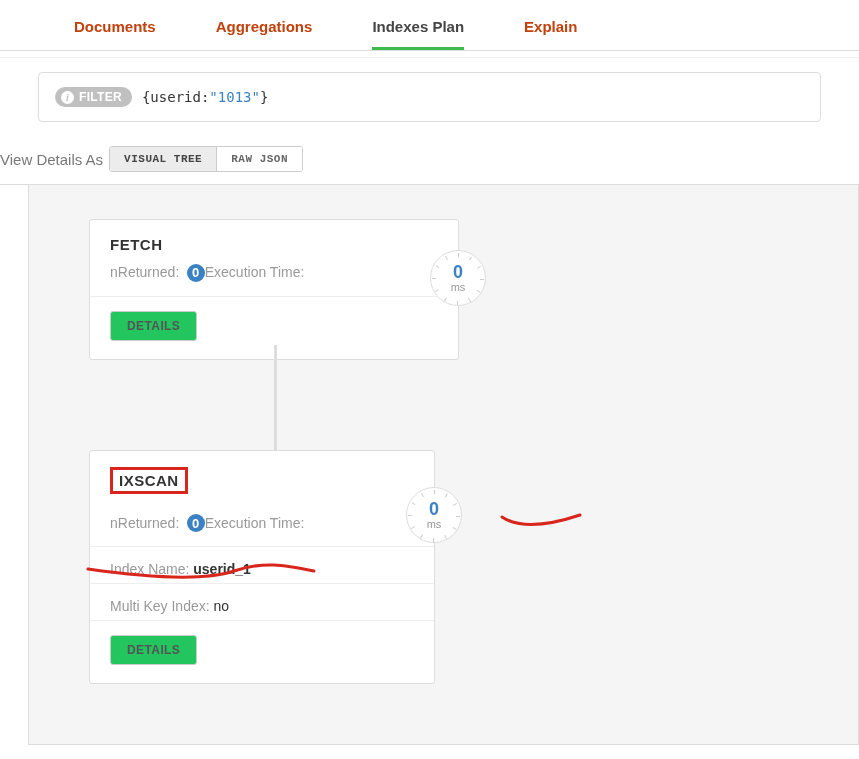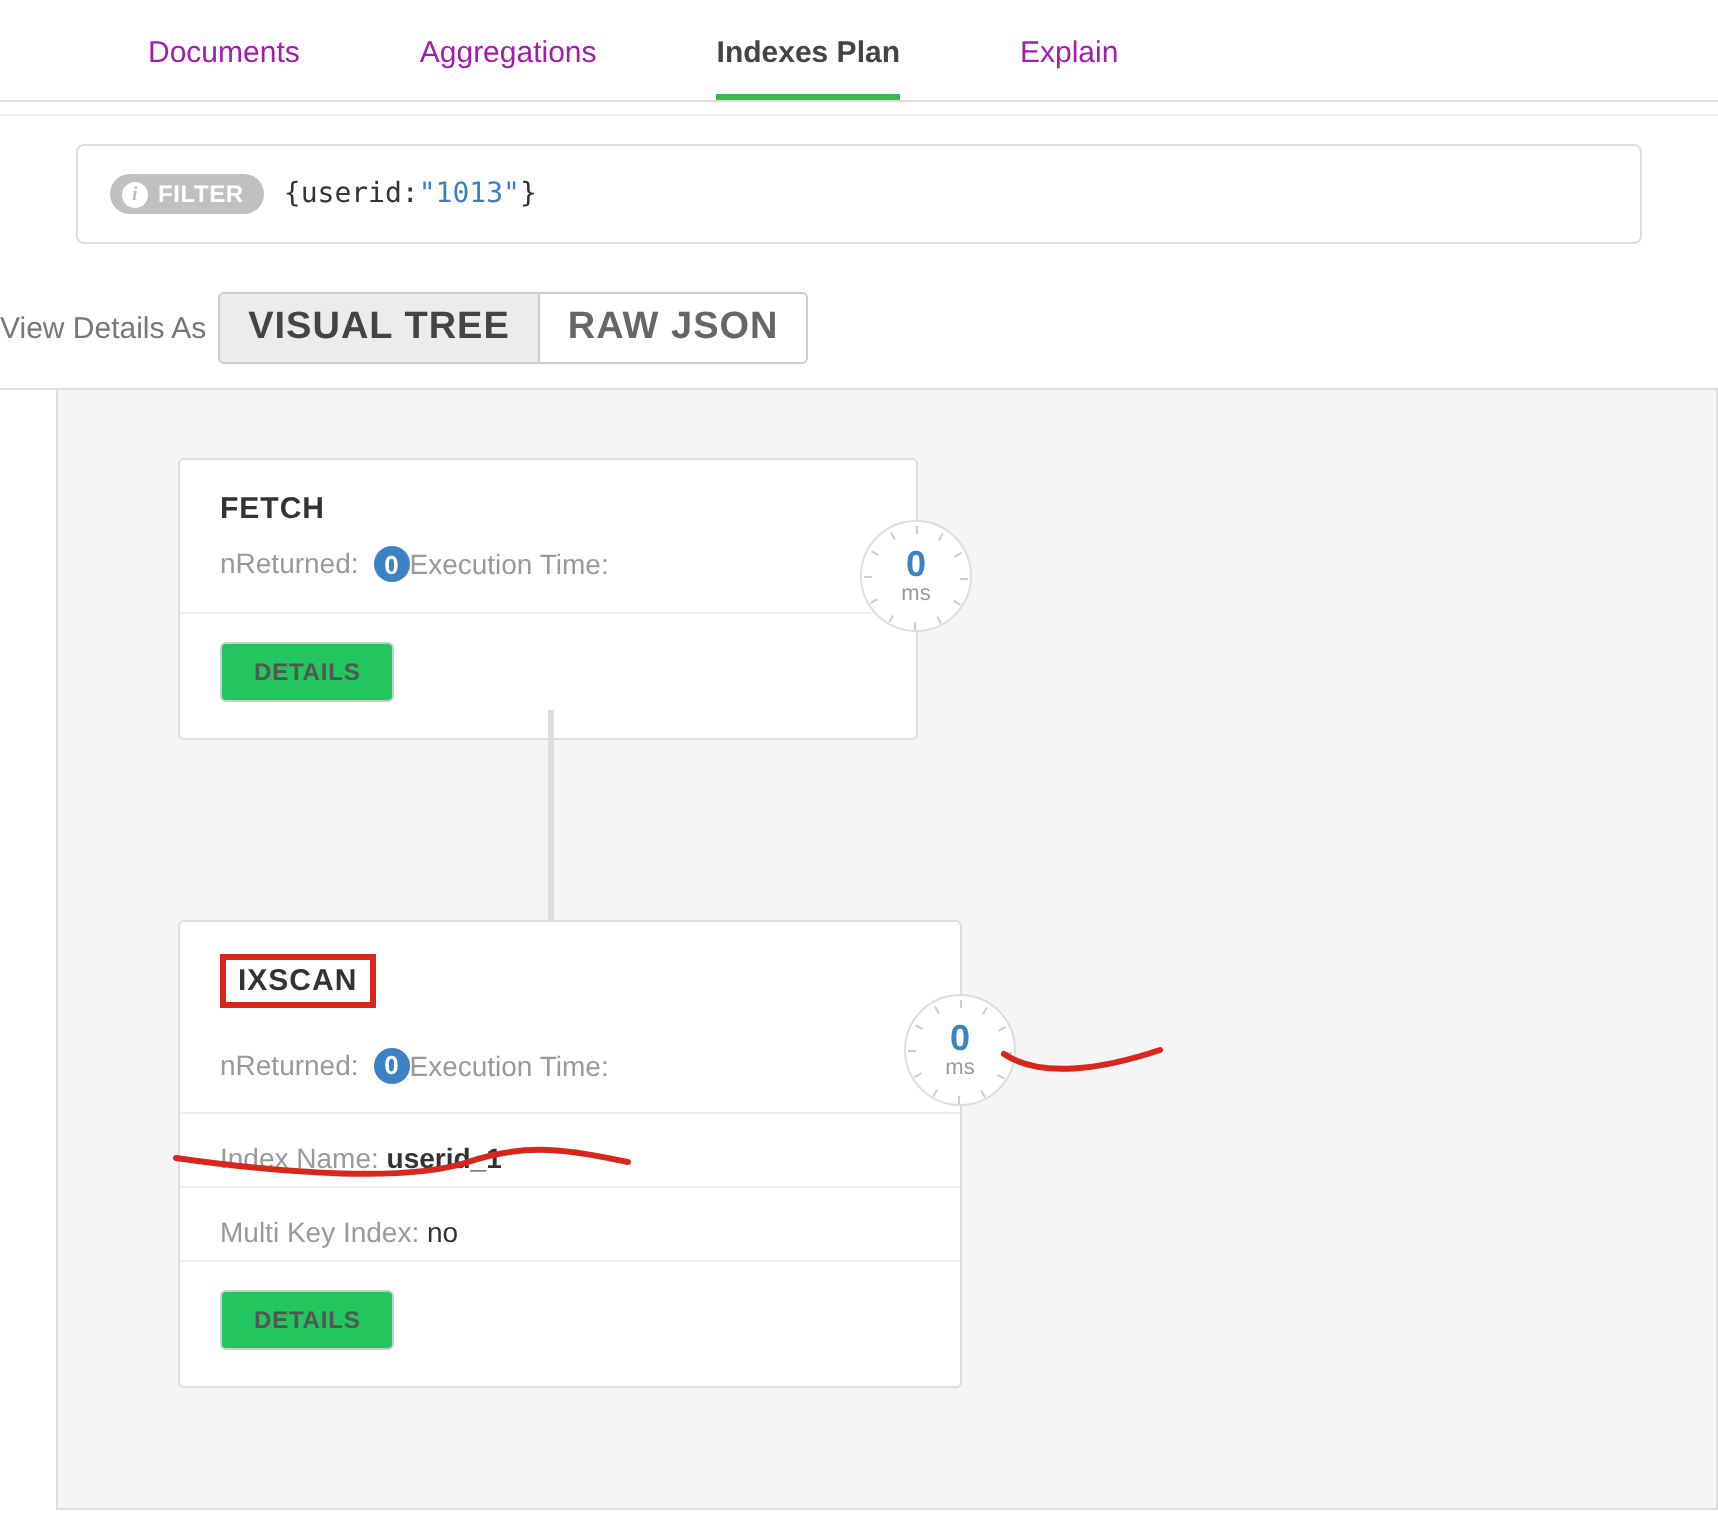--- a/index.html
+++ b/index.html
@@ -15,24 +15,25 @@
     }
     .tabs {
       display: flex;
       border-bottom: 1px solid #ddd;
       padding: 0;
       background: #fff;
     }
     .tab {
       padding: 18px 0 12px 0;
       margin: 0 30px;
-      color: #a21caf;
+      color: #c2410c;
       font-size: 15px;
       cursor: pointer;
       border-bottom: 3px solid transparent;
+      font-weight: bold;
     }
     .tab:first-child {
       margin-left: 74px;
     }
     .tab.active {
       color: #444;
       font-weight: 600;
       border-bottom: 3px solid #3dba4e;
     }
     .sub-divider {
@@ -97,27 +98,28 @@
       margin-right: 6px;
     }
     .toggle-group {
       display: inline-flex;
       border: 1px solid #ccc;
       border-radius: 3px;
       overflow: hidden;
     }
     .toggle-btn {
       padding: 6px 14px;
-      font-size: 19px;
+      font-size: 11px;
       font-weight: 700;
       color: #666;
       background: #fff;
       border: none;
       cursor: pointer;
       letter-spacing: 0.5px;
+      font-family: Liberation Mono, monospace;
     }
     .toggle-btn + .toggle-btn {
       border-left: 1px solid #ccc;
     }
     .toggle-btn.active {
       background: #ececec;
       color: #444;
     }
     .plan-area {
       background: #f5f5f5;
@@ -227,21 +229,21 @@
       border-radius: 3px;
       font-size: 12px;
       font-weight: 700;
       color: #555;
       background: #22c55e;
       cursor: pointer;
       letter-spacing: 0.4px;
     }
     .card2 {
       margin-top: 90px;
-      width: 392px;
+      width: 346px;
     }
     .card2 .clock-badge {
       top: 36px;
     }
     .index-row {
       color: #999;
       font-size: 14px;
       margin: 10px 0 6px 0;
     }
     .index-val {

